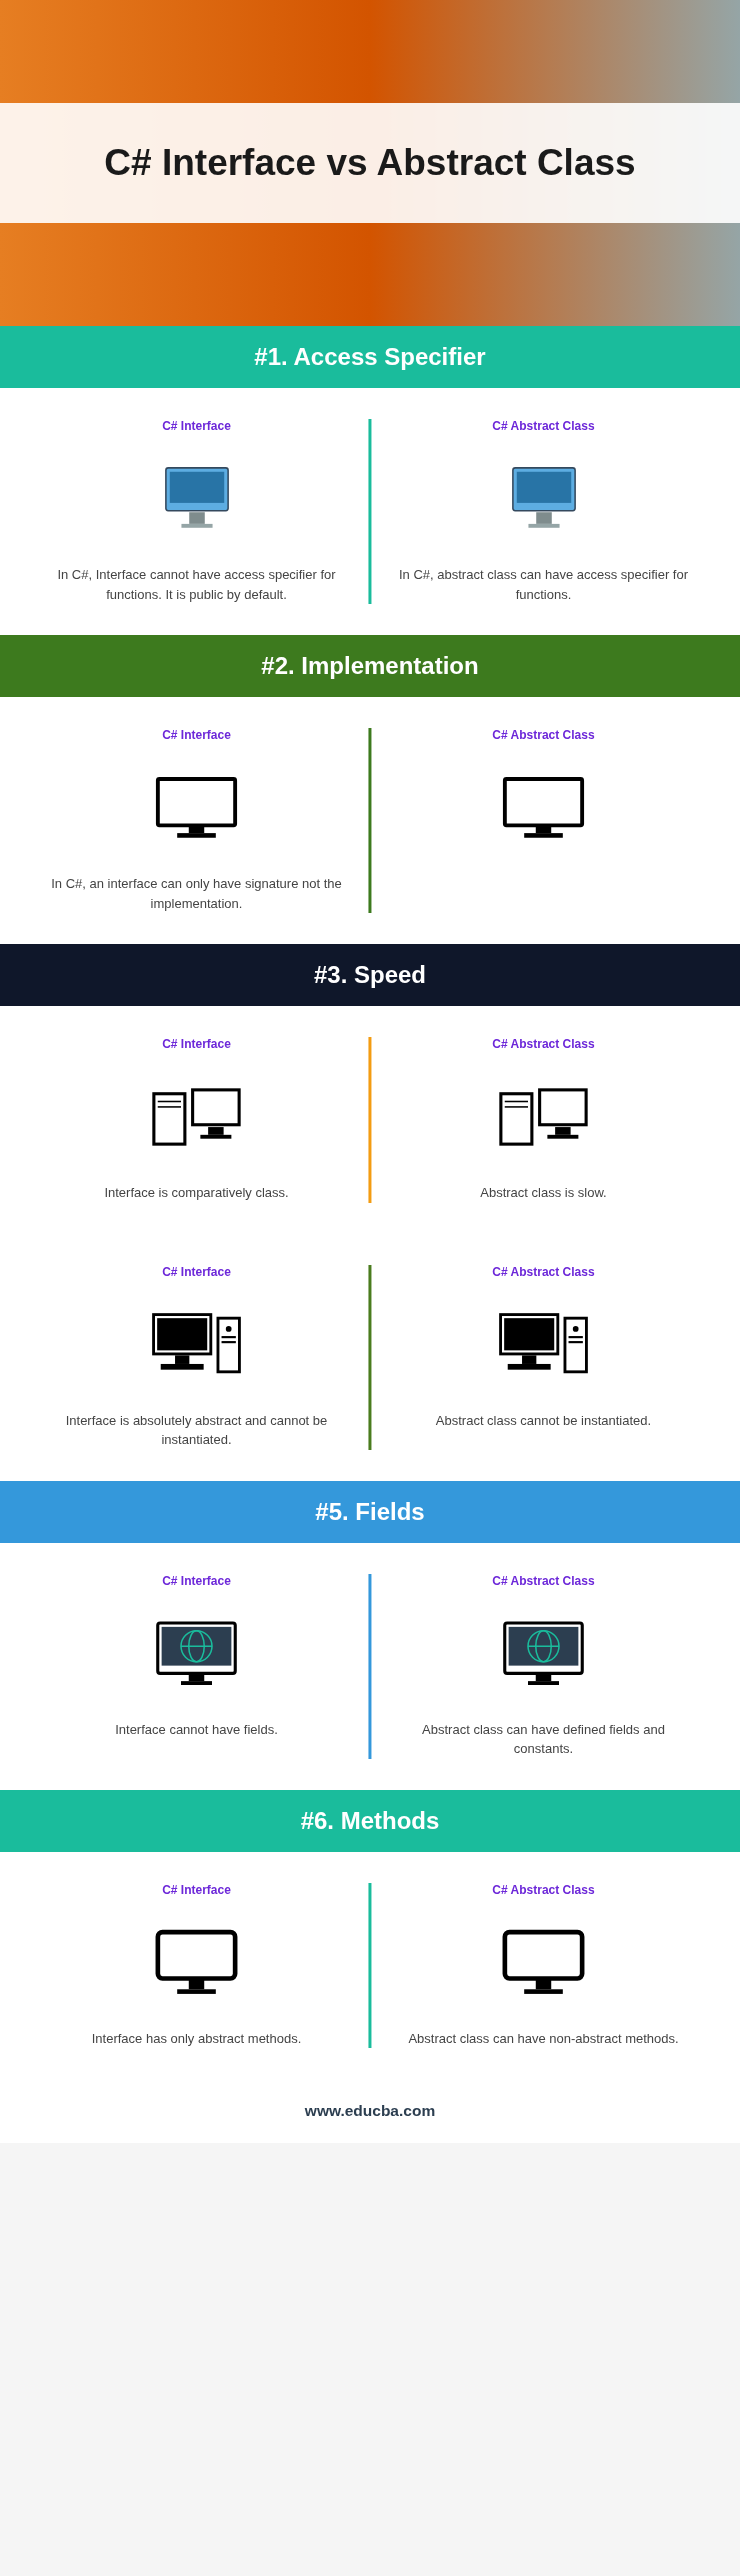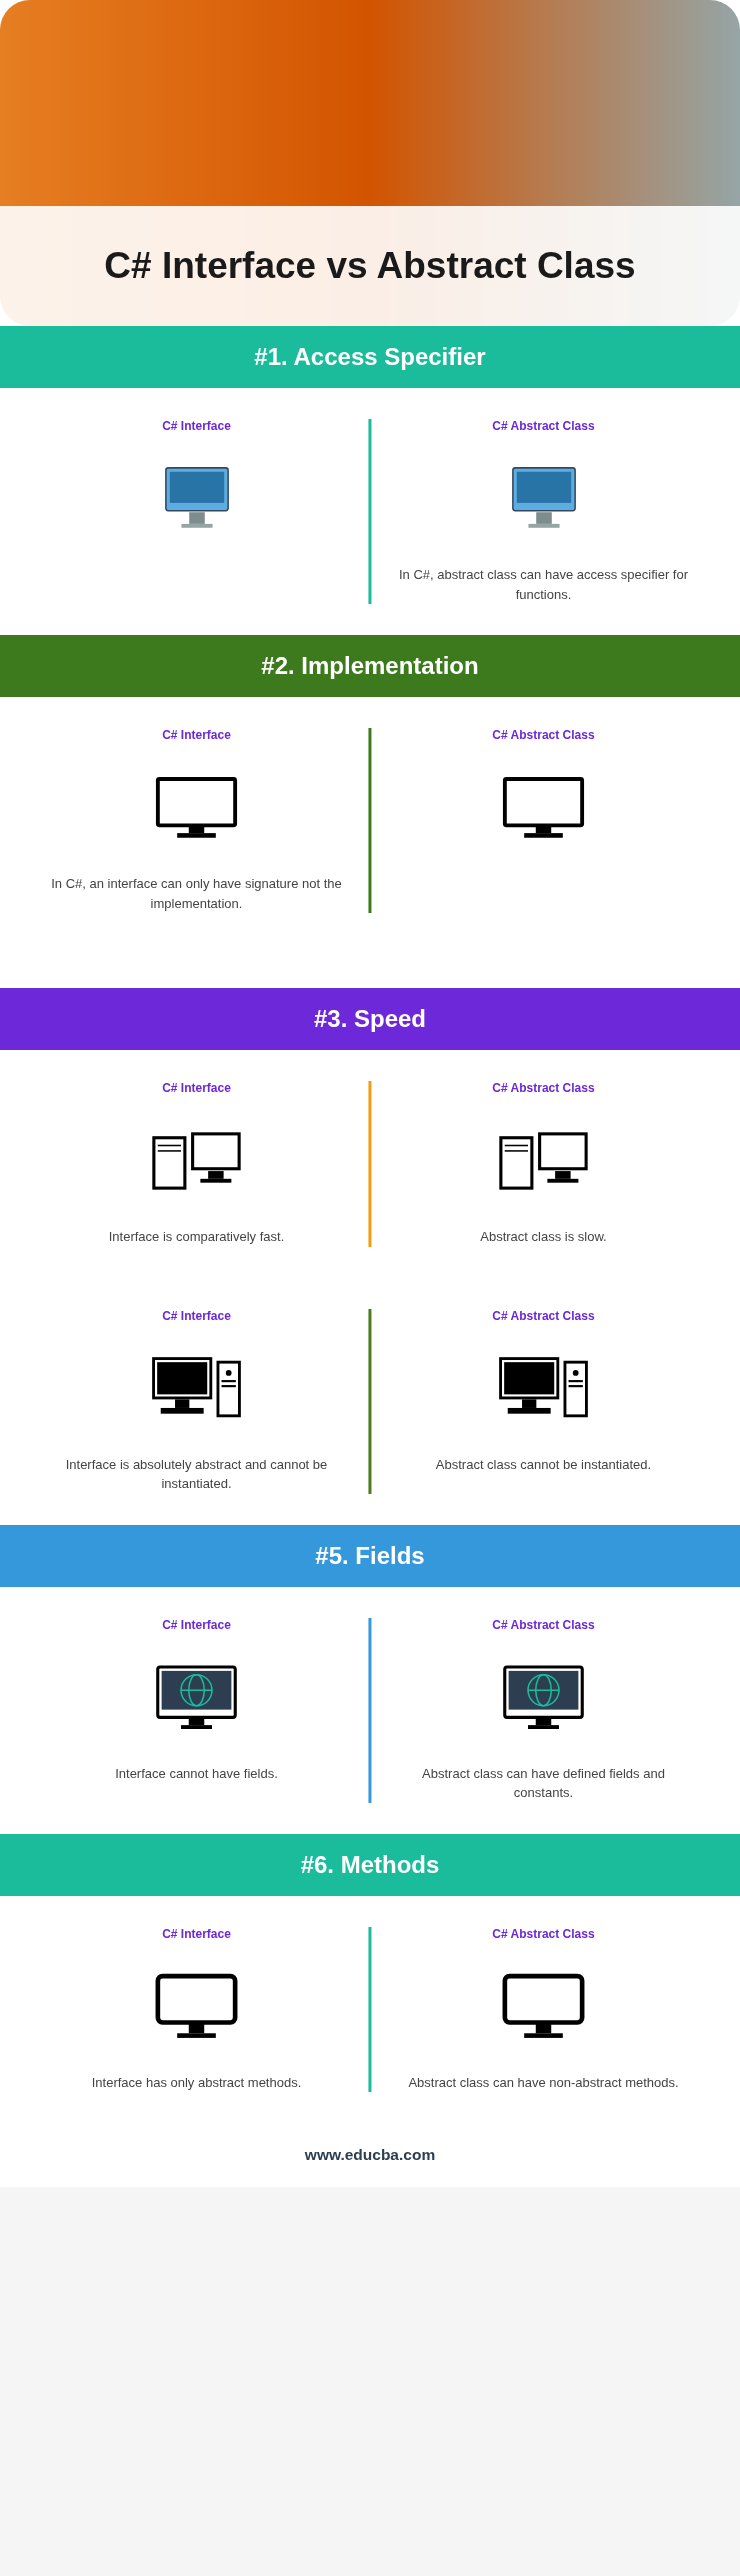--- a/index.html
+++ b/index.html
@@ -16,22 +16,21 @@
     .container {
       width: 100%;
       background: white;
     }
     .hero {
       width: 100%;
       height: 326px;
       background: linear-gradient(to right, #e67e22 0%, #d35400 50%, #95a5a6 100%);
       position: relative;
       display: flex;
-      align-items: flex-end;
-      border-radius: 30px;
+      align-items: center;
     }
     .hero-banner {
       background: rgba(255, 255, 255, 0.9);
       width: 100%;
       padding: 39px 31px;
       text-align: center;
     }
     .hero-title {
       font-size: 37px;
       font-weight: bold;
@@ -39,21 +38,21 @@
     }
     .section-header {
       padding: 17px;
       text-align: center;
       color: white;
       font-size: 24px;
       font-weight: bold;
     }
     .teal { background: #1abc9c; }
     .green { background: #3d7a1e; }
-    .orange { background: #6d28d9; margin-top: 44px; }
+    .orange { background: #0f172a; }
     .green2 { background: #4a7c1e; }
     .blue { background: #3498db; }
     .teal2 { background: #1abc9c; }
     .comparison {
       display: flex;
       padding: 31px 23px;
       position: relative;
     }
     .col {
       flex: 1;
@@ -119,20 +118,21 @@
     <div class="col">
       <div class="col-title">C# Interface</div>
       <div class="icon-box">
         <svg width="78" height="70" viewBox="0 0 100 90">
             <rect x="10" y="5" width="80" height="55" rx="3" fill="#5dade2" stroke="#34495e" stroke-width="2"></rect>
             <rect x="15" y="10" width="70" height="40" fill="#2874a6"></rect>
             <rect x="40" y="62" width="20" height="15" fill="#7f8c8d"></rect>
             <rect x="30" y="77" width="40" height="5" fill="#95a5a6"></rect>
           </svg>
       </div>
+      <div class="col-text">In C#, Interface cannot have access specifier for functions. It is public by default.</div>
     </div>
     <div class="col">
       <div class="col-title">C# Abstract Class</div>
       <div class="icon-box">
         <svg width="78" height="70" viewBox="0 0 100 90">
             <rect x="10" y="5" width="80" height="55" rx="3" fill="#5dade2" stroke="#34495e" stroke-width="2"></rect>
             <rect x="15" y="10" width="70" height="40" fill="#2874a6"></rect>
             <rect x="40" y="62" width="20" height="15" fill="#7f8c8d"></rect>
             <rect x="30" y="77" width="40" height="5" fill="#95a5a6"></rect>
           </svg>
@@ -175,21 +175,21 @@
       <div class="icon-box">
         <svg width="93" height="70" viewBox="0 0 120 90">
             <rect x="5" y="15" width="40" height="65" fill="none" stroke="#000" stroke-width="4"></rect>
             <line x1="10" y1="25" x2="40" y2="25" stroke="#000" stroke-width="2"></line>
             <line x1="10" y1="32" x2="40" y2="32" stroke="#000" stroke-width="2"></line>
             <rect x="55" y="10" width="60" height="45" fill="none" stroke="#000" stroke-width="4"></rect>
             <rect x="75" y="58" width="20" height="10" fill="#000"></rect>
             <rect x="65" y="68" width="40" height="5" fill="#000"></rect>
           </svg>
       </div>
-      <div class="col-text">Interface is comparatively fast.</div>
+      <div class="col-text">Interface is comparatively class.</div>
     </div>
     <div class="col">
       <div class="col-title">C# Abstract Class</div>
       <div class="icon-box">
         <svg width="93" height="70" viewBox="0 0 120 90">
             <rect x="5" y="15" width="40" height="65" fill="none" stroke="#000" stroke-width="4"></rect>
             <line x1="10" y1="25" x2="40" y2="25" stroke="#000" stroke-width="2"></line>
             <line x1="10" y1="32" x2="40" y2="32" stroke="#000" stroke-width="2"></line>
             <rect x="55" y="10" width="60" height="45" fill="none" stroke="#000" stroke-width="4"></rect>
             <rect x="75" y="58" width="20" height="10" fill="#000"></rect>

